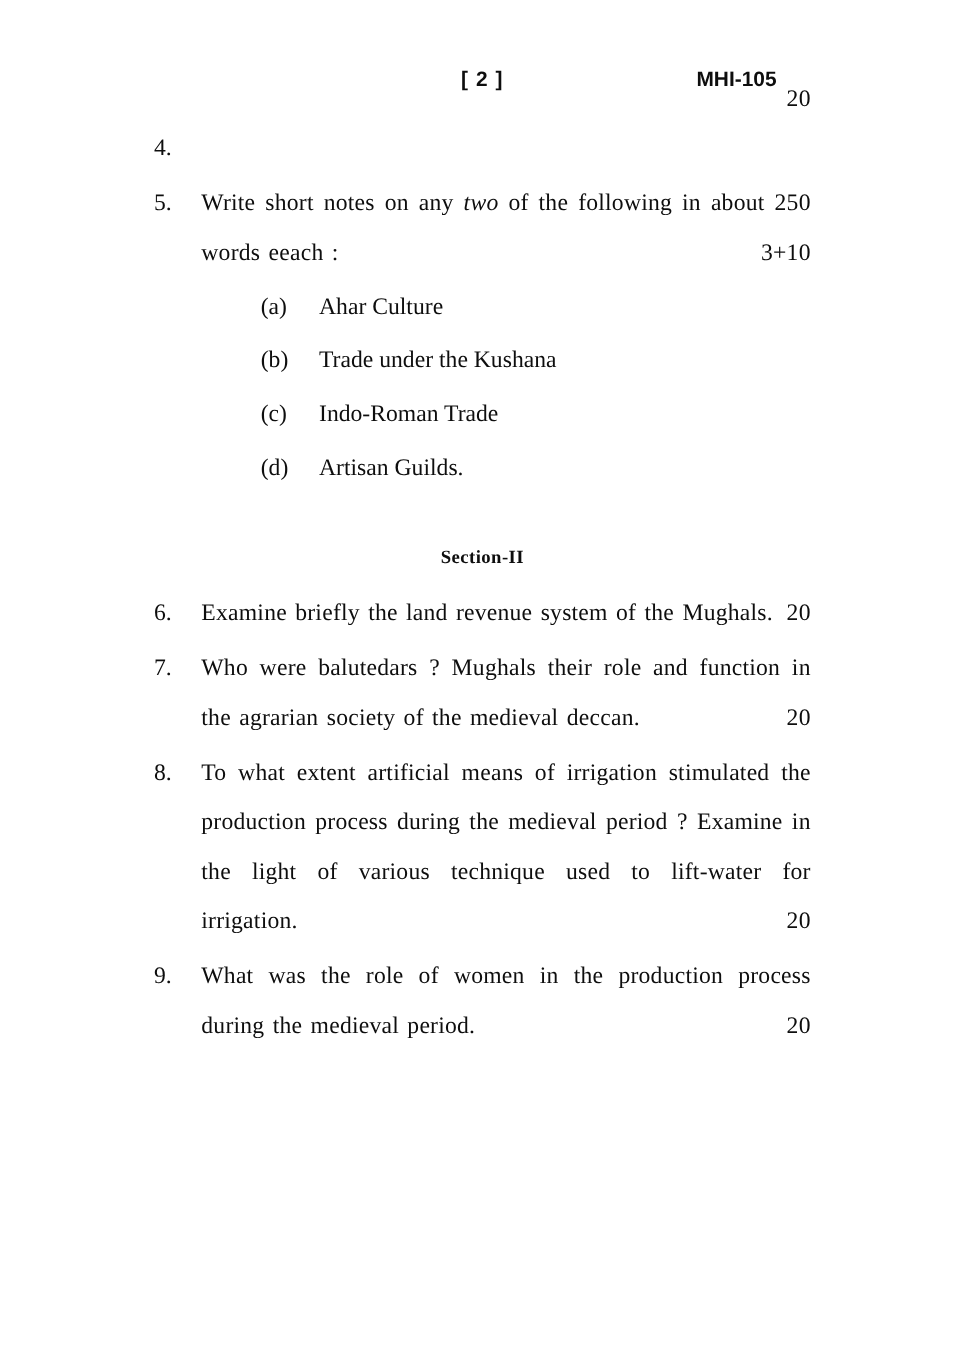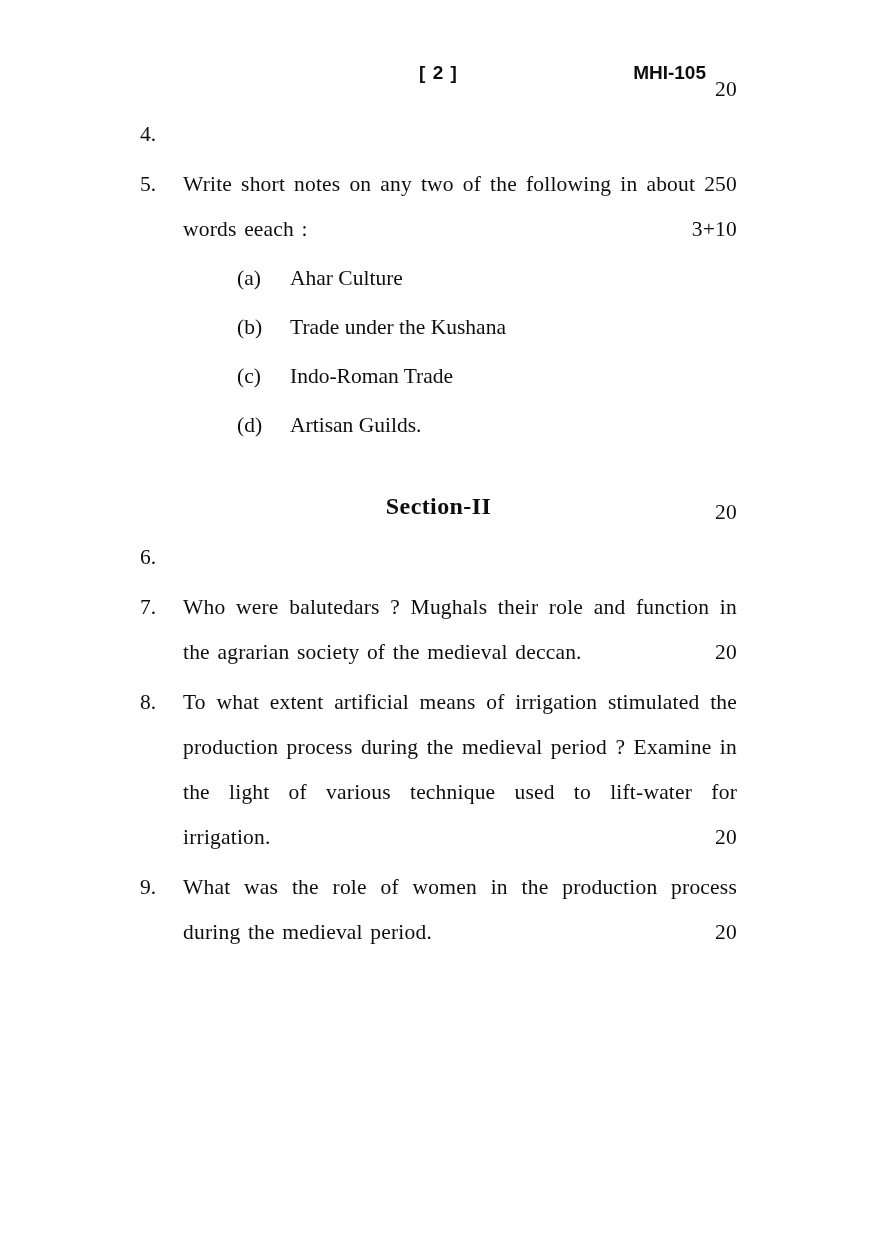--- a/index.html
+++ b/index.html
@@ -61,39 +61,40 @@
     word-spacing: 2px;
     letter-spacing: 0.2px;
   }
   .marks {
     position: absolute;
     right: 0;
     bottom: 0;
     line-height: 45px;
   }
   .italic {
+    font-style: italic;
     margin-top: 40px;
   }
   .options {
     padding-left: 54px;
     margin-top: 4px;
   }
   .option {
     display: flex;
     line-height: 45px;
     margin-bottom: 4px;
   }
   .opt-label {
     width: 53px;
     flex-shrink: 0;
   }
   .section-title {
     text-align: center;
     font-weight: bold;
-    font-size: 24px;
+    font-size: 17px;
     letter-spacing: 0.4px;
     margin: 32px 0 6px 0;
     line-height: 45px;
   }
 </style>
 </head>
 <body>
 
 <div class="page">
 
@@ -134,21 +135,21 @@
           </div>
         </div>
       </div>
     </div>
 
     <div class="section-title">Section-II</div>
 
     <div class="question">
       <span class="qnum">6.</span>
       <div class="qbody">
-        <p class="qtext"><span class="marks">20</span></p>
+        <p class="qtext"><span>Examine briefly the land revenue system of the Mughals.</span><span class="marks">20</span></p>
       </div>
     </div>
 
     <div class="question">
       <span class="qnum">7.</span>
       <div class="qbody">
         <p class="qtext"><span>Who were balutedars ? Mughals their role and function in the agrarian society of the medieval deccan.</span><span class="marks">20</span></p>
       </div>
     </div>
 

